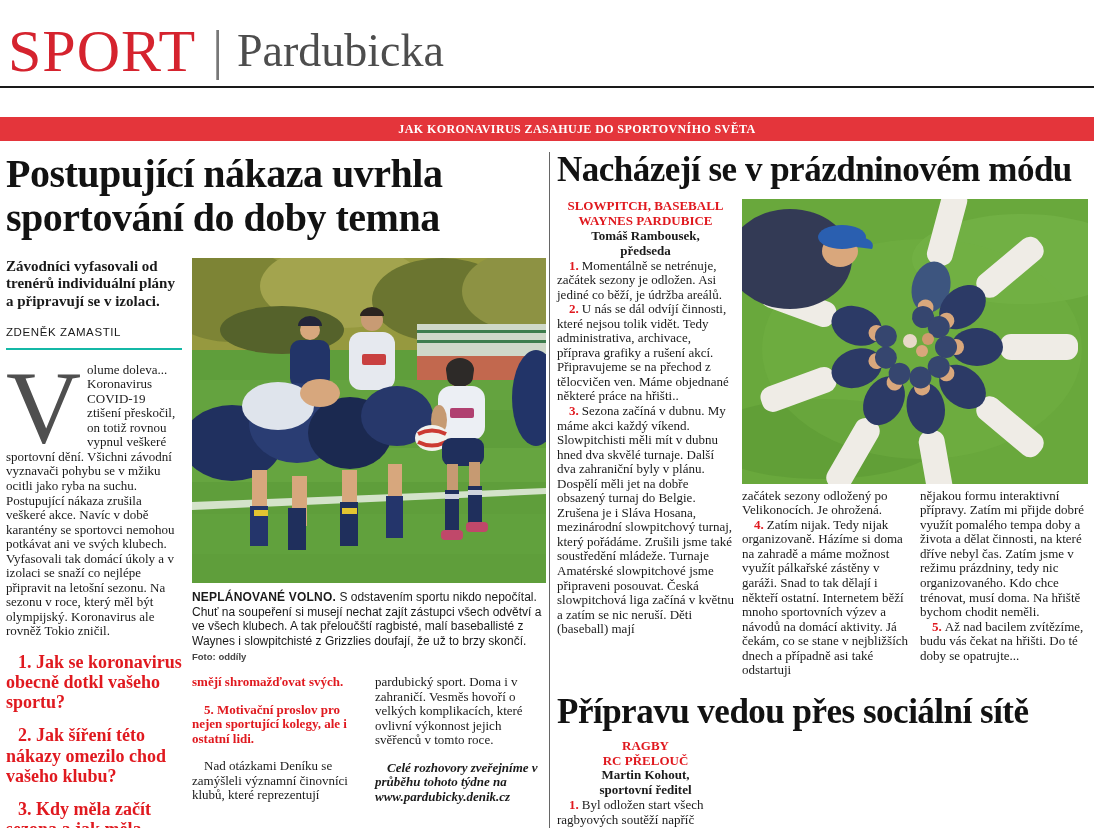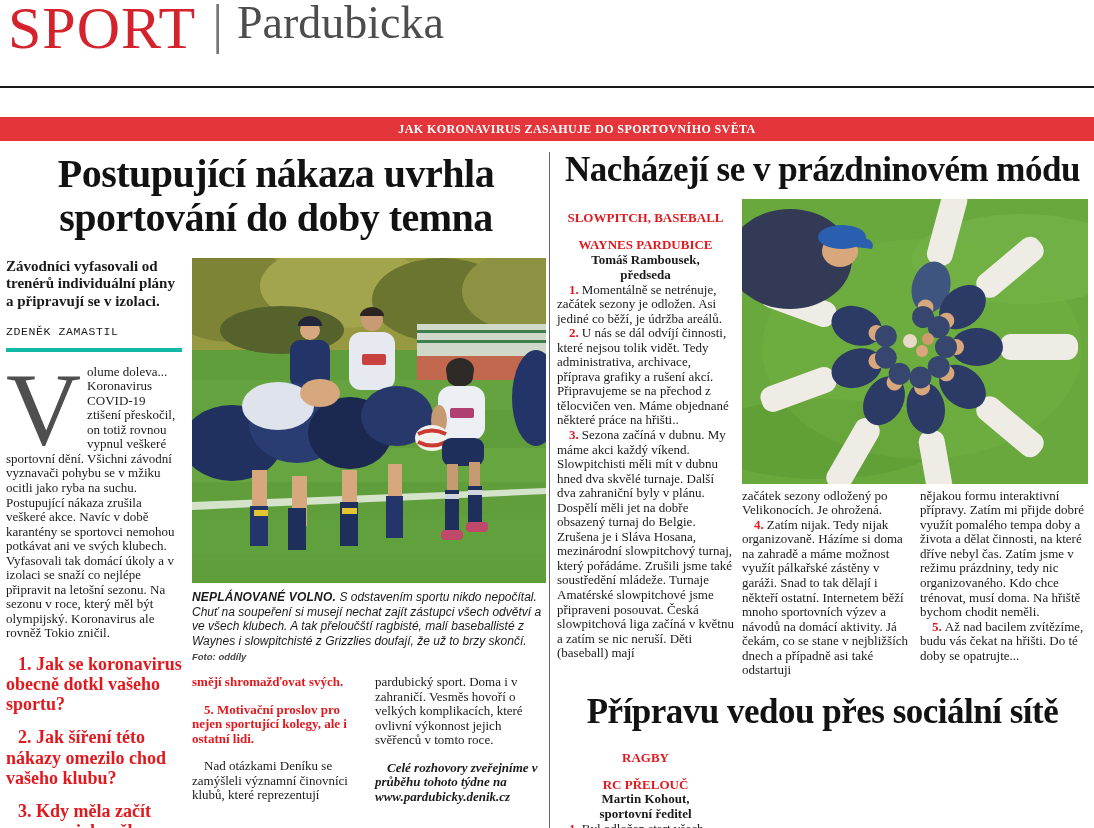--- a/index.html
+++ b/index.html
@@ -1,65 +1,65 @@
 <!DOCTYPE html>
 <html><head>
 <meta charset="utf-8">
 <style>
   html,body{margin:0;padding:0;}
   body{
     width:1094px;height:828px;position:relative;background:#fff;overflow:hidden;
     font-family:"Liberation Serif","DejaVu Serif",serif;color:#1a1a1a;
   }
   
-  .masthead{position:absolute;left:8px;top:0;height:74px;display:flex;align-items:flex-start;}
+  .masthead{position:absolute;left:8px;top:14px;height:74px;display:flex;align-items:center;}
   .masthead .section{font-size:60px;line-height:0.95;color:#d5232e;letter-spacing:1px;}
   .masthead .sep{font-size:54px;line-height:0.9;color:#777;font-weight:100;margin:0 14px 2px 16px;}
   .masthead .edition{font-size:46px;line-height:1;color:#4d4d4d;}
   .top-rule{position:absolute;left:0;top:86px;width:1094px;height:2px;background:#1a1a1a;}
   
   .banner{position:absolute;left:0;top:117px;width:1094px;height:24px;background:#e4353b;
     display:flex;align-items:center;justify-content:center;
     font-family:Liberation Serif, serif;font-weight:700;font-size:12px;
     color:#fff;letter-spacing:0.4px;padding-left:30px;}
   
   .vert-divider{position:absolute;left:549px;top:152px;width:1px;height:676px;background:#666;}
-  .headline{font-weight:700;color:#121212;letter-spacing:-0.5px;text-align:center;}
+  .headline{font-weight:700;color:#121212;letter-spacing:-0.5px;}
   .bodytext{font-size:13px;line-height:1.12;}
   .num{color:#e0191f;font-weight:700;margin-right:3px;}
   p{margin:0;}
   .indent{text-indent:12px;}
   
   .left-article{position:absolute;left:6px;top:152px;width:540px;}
   .left-article .headline{font-size:40px;line-height:1.1;}
   .left-cols{display:flex;gap:10px;margin-top:18px;}
   .col-narrow{width:176px;flex:none;}
   .lead{font-weight:700;font-size:15px;line-height:1.15;}
-  .byline{font-family:Liberation Mono, monospace;font-size:11.5px;letter-spacing:0.6px;
-    color:#1a1a1a;margin-top:16px;padding-bottom:9px;border-bottom:4px solid #14b8a6;}
+  .byline{font-family:Liberation Sans, sans-serif;font-size:11.5px;letter-spacing:0.6px;
+    color:#1a1a1a;margin-top:16px;padding-bottom:9px;border-bottom:2px solid #14b8a6;}
   .body-start{margin-top:13px;}
   .dropcap{float:left;font-size:104px;line-height:76px;color:#4f4f4f;margin:6px 6px 0 0;}
   .question{color:#e0191f;font-weight:700;font-size:18px;line-height:1.12;margin-top:13px;text-indent:12px;}
   .col-photo{width:354px;flex:none;}
   .photo-frame{width:354px;height:325px;overflow:hidden;}
   .caption{font-family:"Liberation Sans","DejaVu Sans",sans-serif;font-size:12px;line-height:1.22;
-    color:#1a1a1a;margin-top:7px;font-style:italic;}
+    color:#1a1a1a;margin-top:7px;}
   .caption b{letter-spacing:0.2px;}
   .credit{font-size:9.5px;font-weight:700;color:#444;}
   .mid-cols{display:flex;gap:12px;margin-top:12px;}
   .mid-col{width:171px;flex:none;}
   .redpara{color:#e0191f;font-weight:700;}
   .gap{margin-top:13px;}
   .promo{font-weight:700;font-style:italic;margin-top:13px;text-indent:12px;}
   
   .right-side{position:absolute;left:557px;top:152px;width:531px;}
   .right-side .headline{font-size:35px;line-height:1.05;}
   .right-row{display:flex;gap:8px;margin-top:10px;}
   .qa-col{width:177px;flex:none;}
-  .kicker{color:#e0191f;font-weight:700;font-size:13px;line-height:1.15;text-align:center;margin-top:12px;}
+  .kicker{color:#e0191f;font-weight:700;font-size:13px;line-height:1.15;text-align:center;}
   .speaker{font-weight:700;font-size:13px;line-height:1.15;text-align:center;}
   .photo-block{width:346px;flex:none;}
   .photo-frame2{width:346px;height:285px;overflow:hidden;}
   .under-photo{display:flex;gap:10px;margin-top:5px;}
   .under-col{width:168px;flex:none;}
   .bottom-article{margin-top:16px;}
   .bottom-row{display:flex;gap:8px;margin-top:8px;}
   .b-col1{width:177px;flex:none;}
   .b-col2{width:168px;flex:none;margin-left:2px;}
   .b-col3{width:168px;flex:none;margin-left:2px;}

